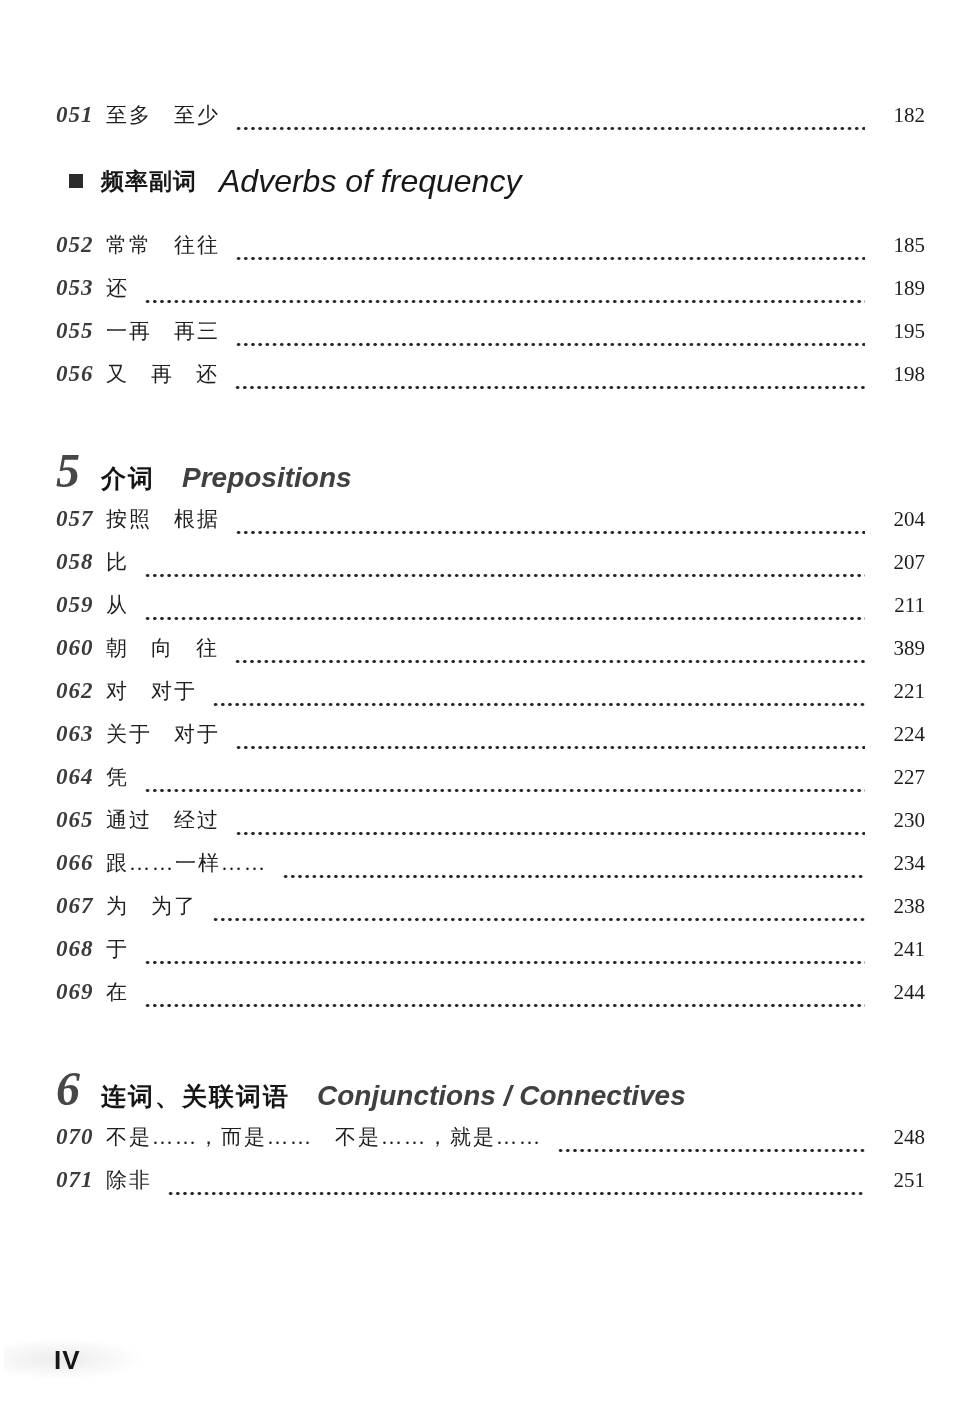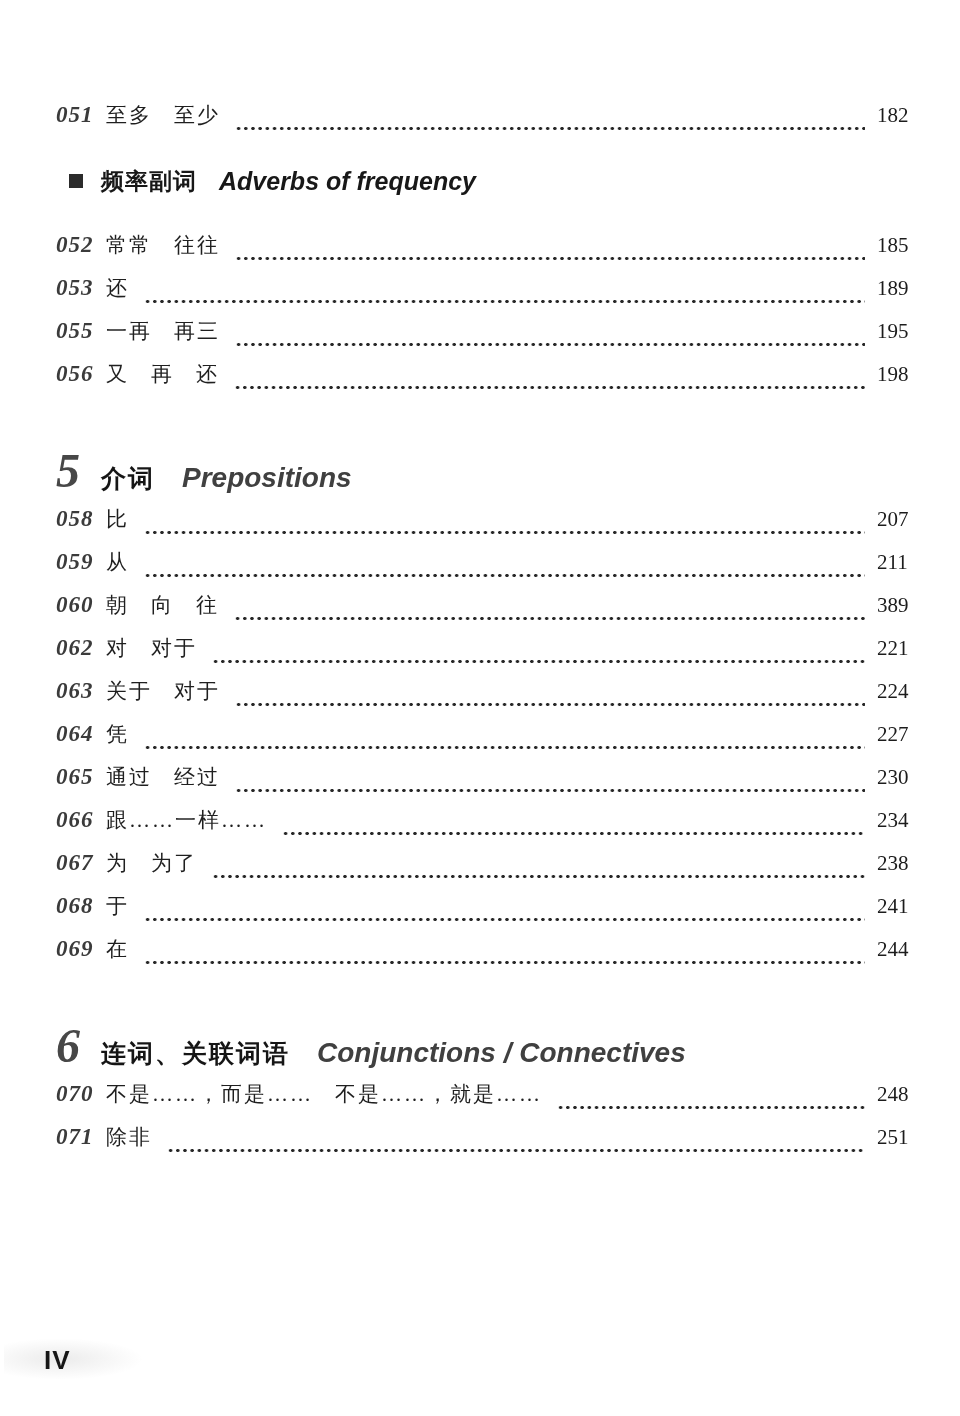--- a/index.html
+++ b/index.html
@@ -47,20 +47,21 @@
     align-self: flex-end;
     margin-bottom: 8px;
     margin-right: 12px;
     background-image: radial-gradient(circle, #262626 1.45px, rgba(0,0,0,0) 1.85px);
     background-size: 7.2px 15px;
     background-position: left center;
     background-repeat: repeat-x;
   }
   .pagenum {
     flex: 0 0 48px;
+    text-align: right;
     font-size: 21px;
     color: #1c1c1c;
   }
 
   
   .row.subsection {
     display: flex;
     align-items: center;
     height: 34px;
     margin-top: 20px;
@@ -78,22 +79,22 @@
     font-family: "DejaVu Sans", "Liberation Sans", sans-serif;
     font-weight: bold;
     font-size: 23px;
     letter-spacing: 1px;
     color: #171717;
   }
   .sub-en {
     margin-left: 22px;
     font-family: "Liberation Sans", "DejaVu Sans", sans-serif;
     font-style: italic;
-    font-weight: bold;
-    font-size: 25px;
+    font-weight: normal;
+    font-size: 32px;
     color: #181818;
   }
 
   
   .row.chapter {
     display: flex;
     align-items: baseline;
     height: 62px;
     margin-top: 40px;
   }
@@ -118,21 +119,21 @@
     font-family: "Liberation Sans", "DejaVu Sans", sans-serif;
     font-style: italic;
     font-weight: bold;
     font-size: 28px;
     color: #404040;
   }
 
   
   .folio {
     position: absolute;
-    left: 44px;
+    left: 54px;
     bottom: 40px;
     font-family: "Liberation Sans", "DejaVu Sans", sans-serif;
     font-weight: bold;
     font-size: 26px;
     letter-spacing: 1px;
     color: #161616;
   }
   .smudge {
     position: absolute;
     left: 4px;
@@ -182,20 +183,26 @@
     <span class="terms"><span class="term">又</span><span class="term">再</span><span class="term">还</span></span>
     <span class="leader"></span>
     <span class="pagenum">198</span>
   </div>
       <div class="row chapter">
     <span class="ch-num">5</span>
     <span class="ch-zh">介词</span>
     <span class="ch-en">Prepositions</span>
   </div>
       <div class="row entry">
+    <span class="num">057</span>
+    <span class="terms"><span class="term">按照</span><span class="term">根据</span></span>
+    <span class="leader"></span>
+    <span class="pagenum">204</span>
+  </div>
+      <div class="row entry">
     <span class="num">058</span>
     <span class="terms"><span class="term">比</span></span>
     <span class="leader"></span>
     <span class="pagenum">207</span>
   </div>
       <div class="row entry">
     <span class="num">059</span>
     <span class="terms"><span class="term">从</span></span>
     <span class="leader"></span>
     <span class="pagenum">211</span>

